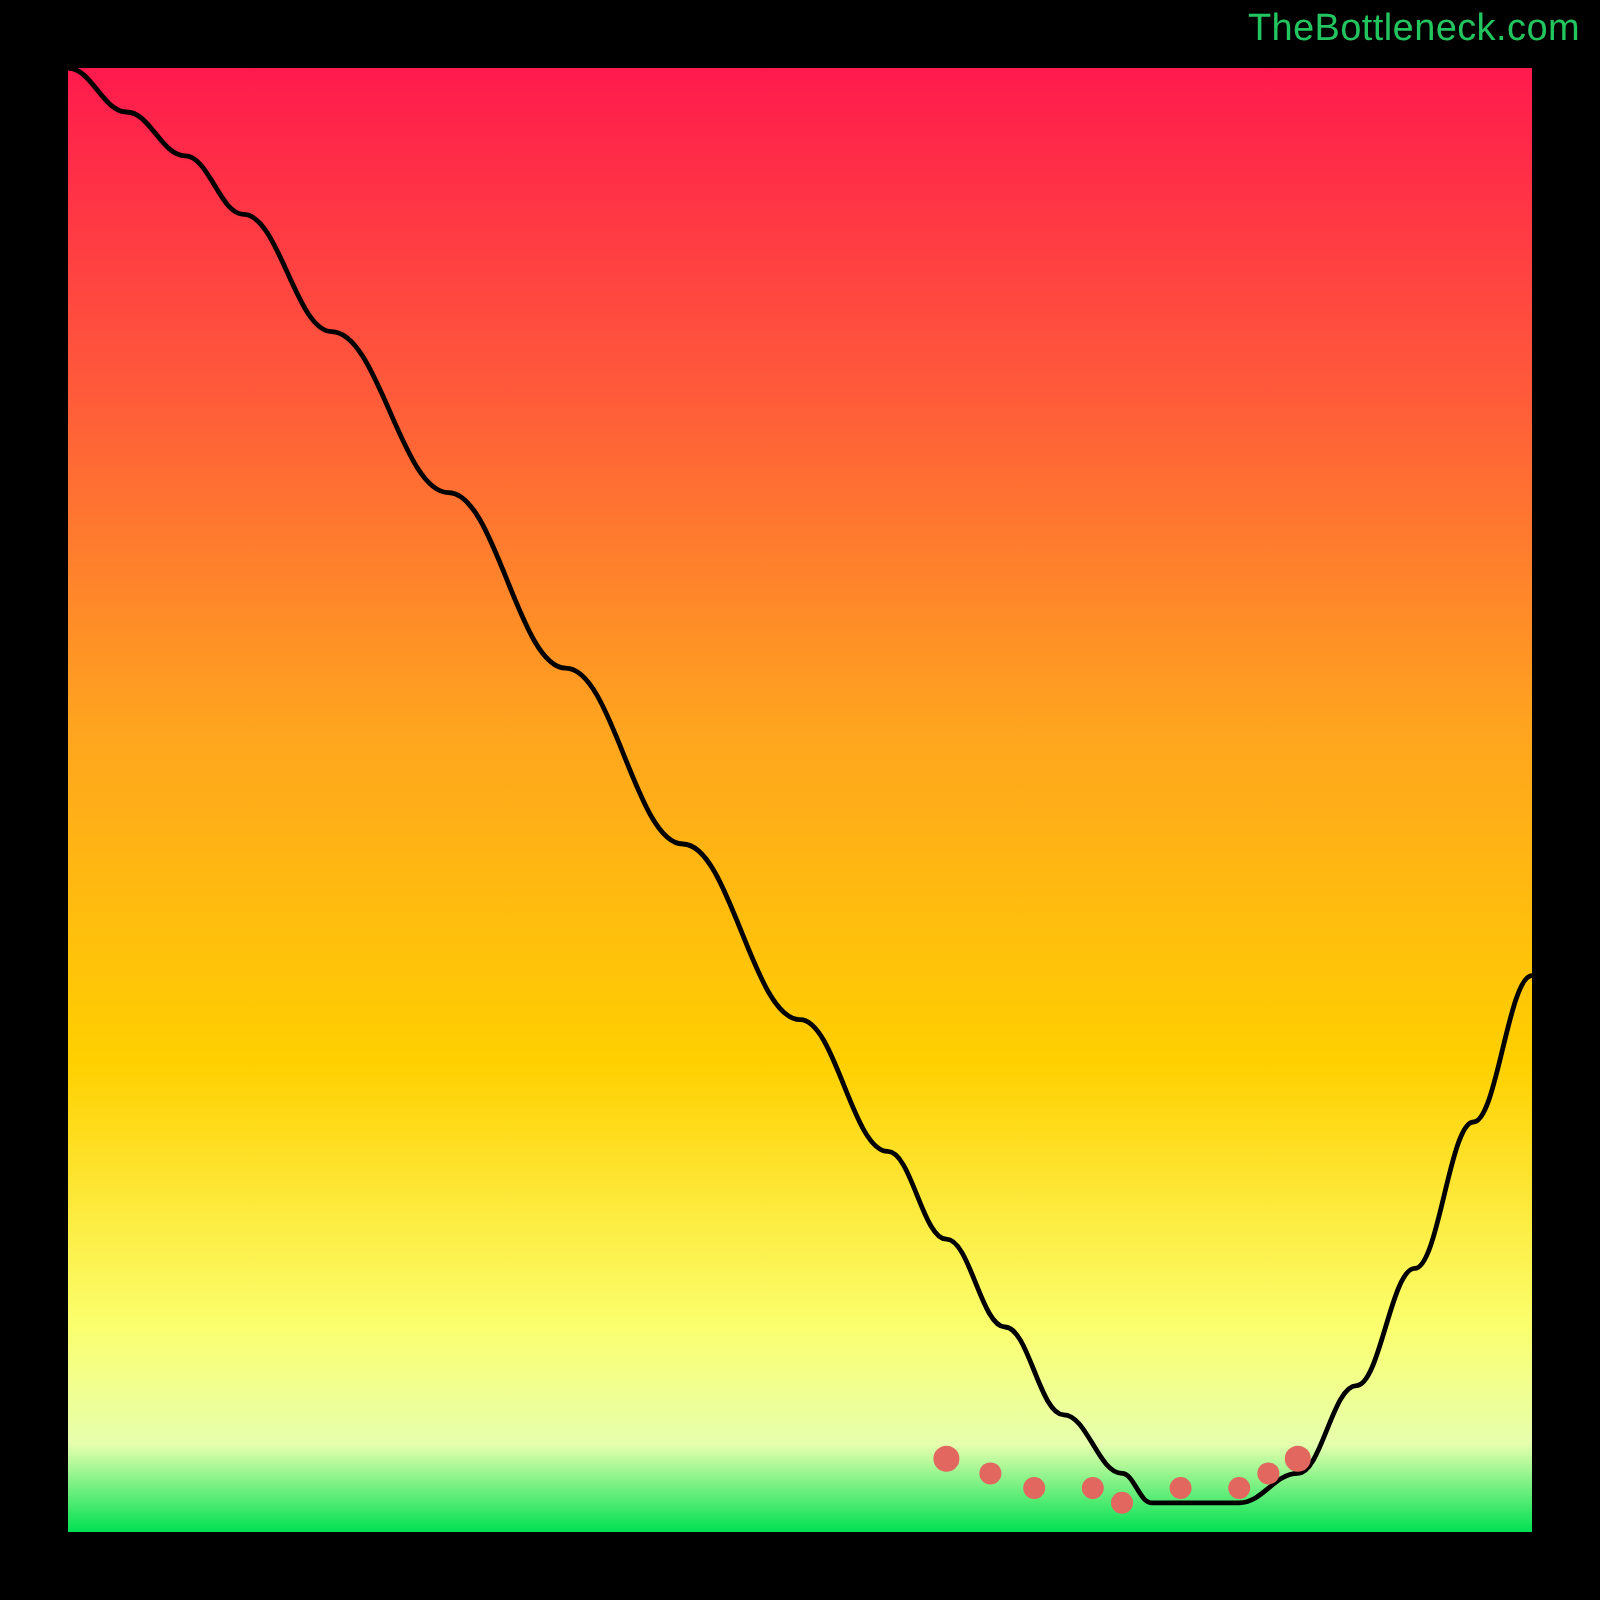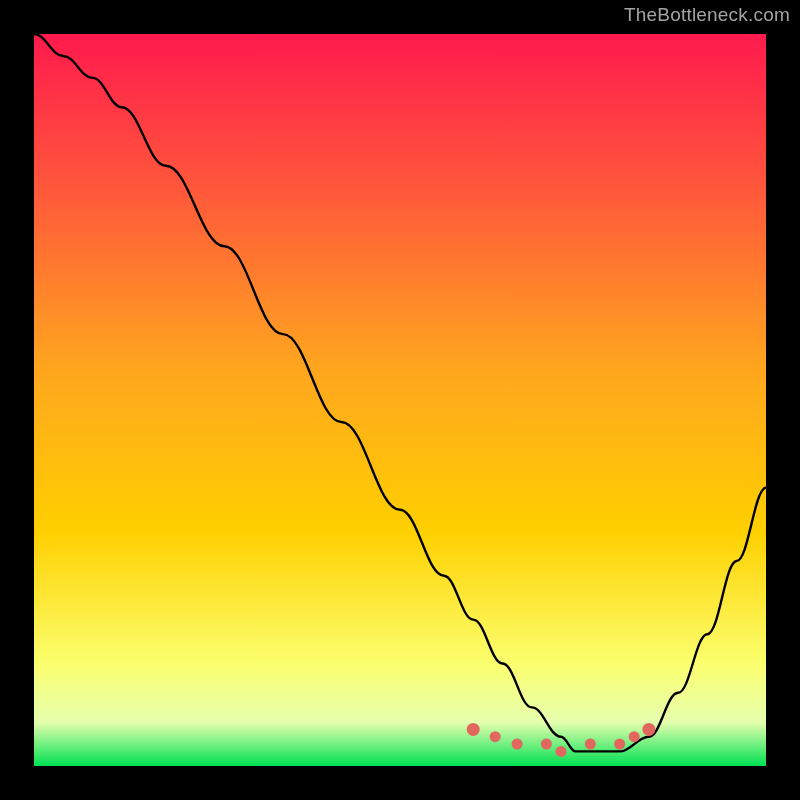--- a/index.html
+++ b/index.html
@@ -14,21 +14,21 @@
   .frame {
     width: 800px;
     height: 800px;
     background: #000;
     position: relative;
   }
   .watermark {
     position: absolute;
     top: 4px;
     right: 10px;
-    color: #a3a3a3;
+    color: #22c55e;
     font-size: 19px;
     font-weight: 500;
     letter-spacing: 0.2px;
     z-index: 10;
     margin-left: 40px;
   }
   .plot-wrap {
     position: absolute;
     
     left: 34px;

